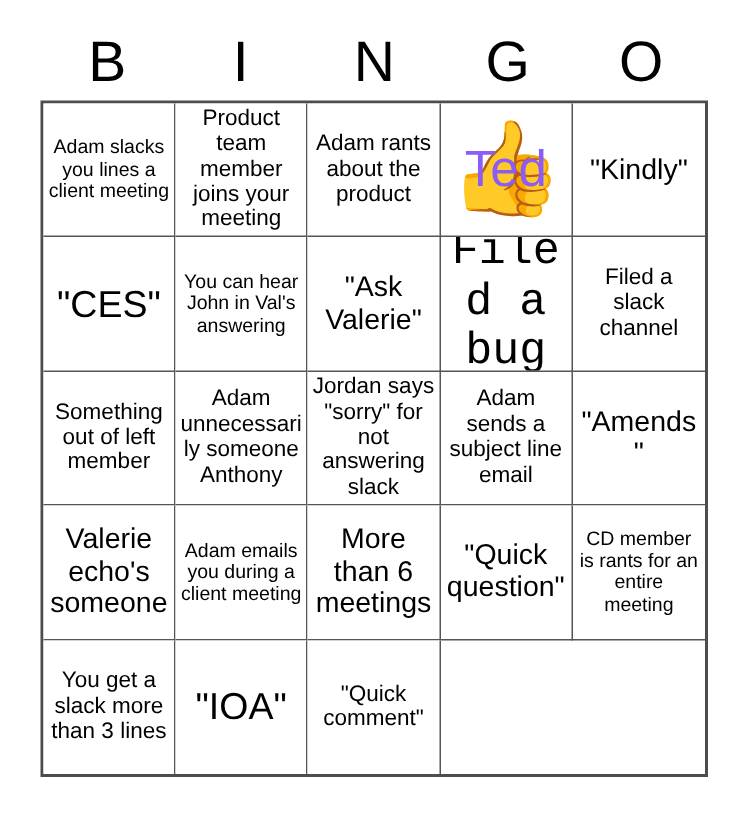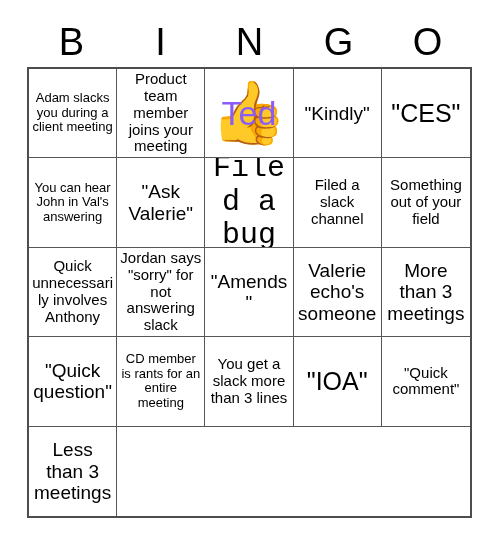--- a/index.html
+++ b/index.html
@@ -125,24 +125,27 @@
   <div id="bingo-header">
       <div class="header-letter">B</div>
       <div class="header-letter">I</div>
       <div class="header-letter">N</div>
       <div class="header-letter">G</div>
       <div class="header-letter">O</div>
     </div>
 
   <div id="bingo-grid">
       <div class="bingo-cell size-s">
-        <span class="cell-text">Adam slacks you during a client meeting</span>
+        <span class="cell-text">Adam slacks you lines a client meeting</span>
       </div>
       <div class="bingo-cell size-xs">
         <span class="cell-text">Product team member joins your meeting</span>
+      </div>
+      <div class="bingo-cell size-m">
+        <span class="cell-text">Adam rants about the product</span>
       </div>
       <div class="bingo-cell size-xl">
         <div class="cell-emoji-wrap">
           <span class="cell-emoji">👍</span>
           <span class="cell-emoji-label">Ted</span>
         </div>
       </div>
       <div class="bingo-cell size-l">
         <span class="cell-text">"Kindly"</span>
       </div>
@@ -155,50 +158,53 @@
       <div class="bingo-cell size-l">
         <span class="cell-text">"Ask Valerie"</span>
       </div>
       <div class="bingo-cell size-xxl">
         <span class="cell-text">Filed a bug</span>
       </div>
       <div class="bingo-cell size-m">
         <span class="cell-text">Filed a slack channel</span>
       </div>
       <div class="bingo-cell size-m">
-        <span class="cell-text">Something out of your field</span>
+        <span class="cell-text">Something out of left member</span>
       </div>
       <div class="bingo-cell size-xs">
-        <span class="cell-text">Quick unnecessarily involves Anthony</span>
+        <span class="cell-text">Adam unnecessarily someone Anthony</span>
       </div>
       <div class="bingo-cell size-xs">
         <span class="cell-text">Jordan says "sorry" for not answering slack</span>
       </div>
+      <div class="bingo-cell size-m">
+        <span class="cell-text">Adam sends a subject line email</span>
+      </div>
       <div class="bingo-cell size-l">
         <span class="cell-text">"Amends"</span>
       </div>
       <div class="bingo-cell size-l">
         <span class="cell-text">Valerie echo's someone</span>
       </div>
-      <div class="bingo-cell size-l">
-        <span class="cell-text">More than 3 meetings</span>
+      <div class="bingo-cell size-s">
+        <span class="cell-text">Adam emails you during a client meeting</span>
+      </div>
+      <div class="bingo-cell size-l">
+        <span class="cell-text">More than 6 meetings</span>
       </div>
       <div class="bingo-cell size-l">
         <span class="cell-text">"Quick question"</span>
       </div>
       <div class="bingo-cell size-s">
         <span class="cell-text">CD member is rants for an entire meeting</span>
       </div>
       <div class="bingo-cell size-m">
         <span class="cell-text">You get a slack more than 3 lines</span>
       </div>
       <div class="bingo-cell size-xl">
         <span class="cell-text">"IOA"</span>
       </div>
       <div class="bingo-cell size-m">
         <span class="cell-text">"Quick comment"</span>
       </div>
-      <div class="bingo-cell size-l">
-        <span class="cell-text">Less than 3 meetings</span>
-      </div>
     </div>
 
 </div>
 
 </body></html>

